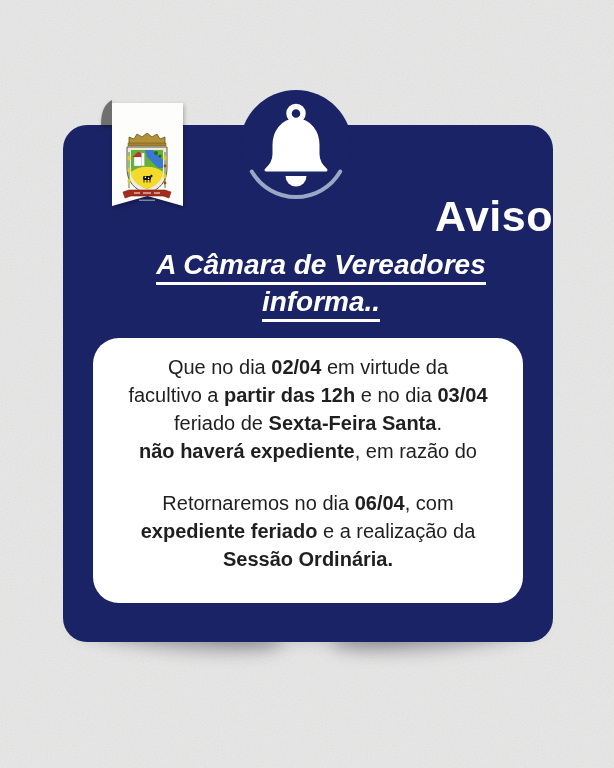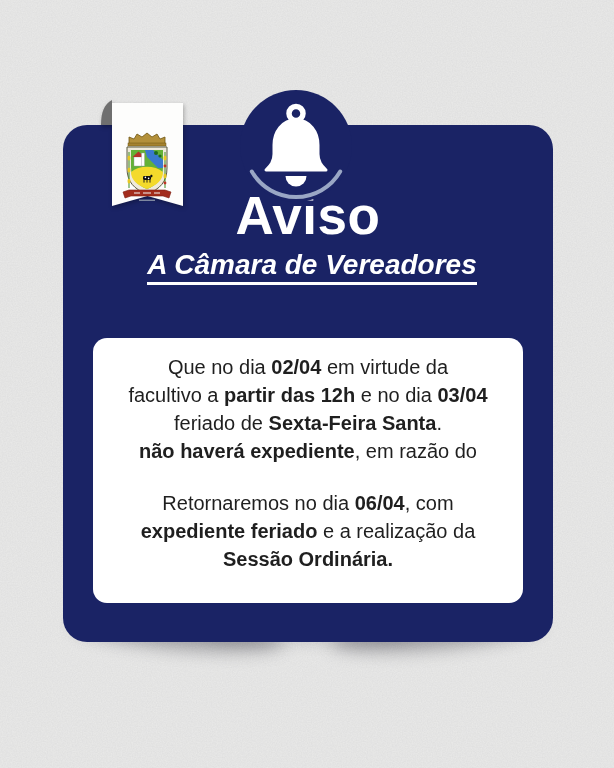--- a/index.html
+++ b/index.html
@@ -15,29 +15,29 @@
 
   .card{position:absolute;left:63px;top:125px;width:490px;height:517px;
         background:#1a2365;border-radius:24px;z-index:2;}
 
   .bell-badge{position:absolute;left:238px;top:88px;width:116px;height:116px;z-index:3;}
 
   .ribbon{position:absolute;left:95px;top:97px;width:92px;height:112px;z-index:4;
           filter:drop-shadow(1px 2px 2px rgba(0,0,0,.28));}
   .crest{position:absolute;left:117px;top:130px;width:60px;height:72px;z-index:5;}
 
-  .card-title{position:absolute;left:0;top:68px;width:100%;text-align:center;
-              color:#fff;font-size:53px;font-weight:700;letter-spacing:.5px;line-height:46px;}
-  .subtitle{position:absolute;left:4px;top:123px;width:100%;text-align:center;
+  .card-title{position:absolute;left:0;top:68px;width:100%;text-align:right;
+              color:#fff;font-size:43px;font-weight:700;letter-spacing:.5px;line-height:46px;}
+  .subtitle{position:absolute;left:13px;top:123px;width:100%;text-align:center;
             color:#fff;font-size:28px;font-weight:700;font-style:italic;}
   .subtitle .ln{line-height:33px;margin-bottom:4px;}
   .subtitle .u{border-bottom:3px solid #fff;padding-bottom:2px;}
 
   .notice-box{position:absolute;left:30px;top:213px;width:430px;height:265px;
-              background:#ffffff;border-radius:14px;box-sizing:border-box;
+              background:#ffffff;border-radius:26px;box-sizing:border-box;
               padding-top:15px;text-align:center;color:#1f1f1f;}
   .notice-box .para + .para{margin-top:24px;}
   .notice-box .line{font-size:20px;line-height:28px;white-space:nowrap;}
   .notice-box .b{font-weight:700;}
 </style>
 </head>
 <body>
 
 <div class="stage">
 
@@ -53,20 +53,21 @@
   <div class="curl-shadow curl-left"></div>
   <div class="curl-shadow curl-right"></div>
   <div class="curl-shadow curl-mid"></div>
 
   <div class="card">
 
     <div class="card-title">Aviso</div>
 
     <div class="subtitle">
       <div class="ln"><span class="u">A Câmara de Vereadores</span></div>
+      <div class="ln"><span class="u">informa..</span></div>
     </div>
 
     <div class="notice-box">
         <div class="para">
           <div class="line"><span>Que no dia </span><span class="b">02/04</span><span> em virtude da</span></div>
           <div class="line"><span>facultivo a </span><span class="b">partir das 12h</span><span> e no dia </span><span class="b">03/04</span></div>
           <div class="line"><span>feriado de </span><span class="b">Sexta-Feira Santa</span><span>.</span></div>
           <div class="line"><span class="b">não haverá expediente</span><span>, em razão do</span></div>
         </div>
         <div class="para">

